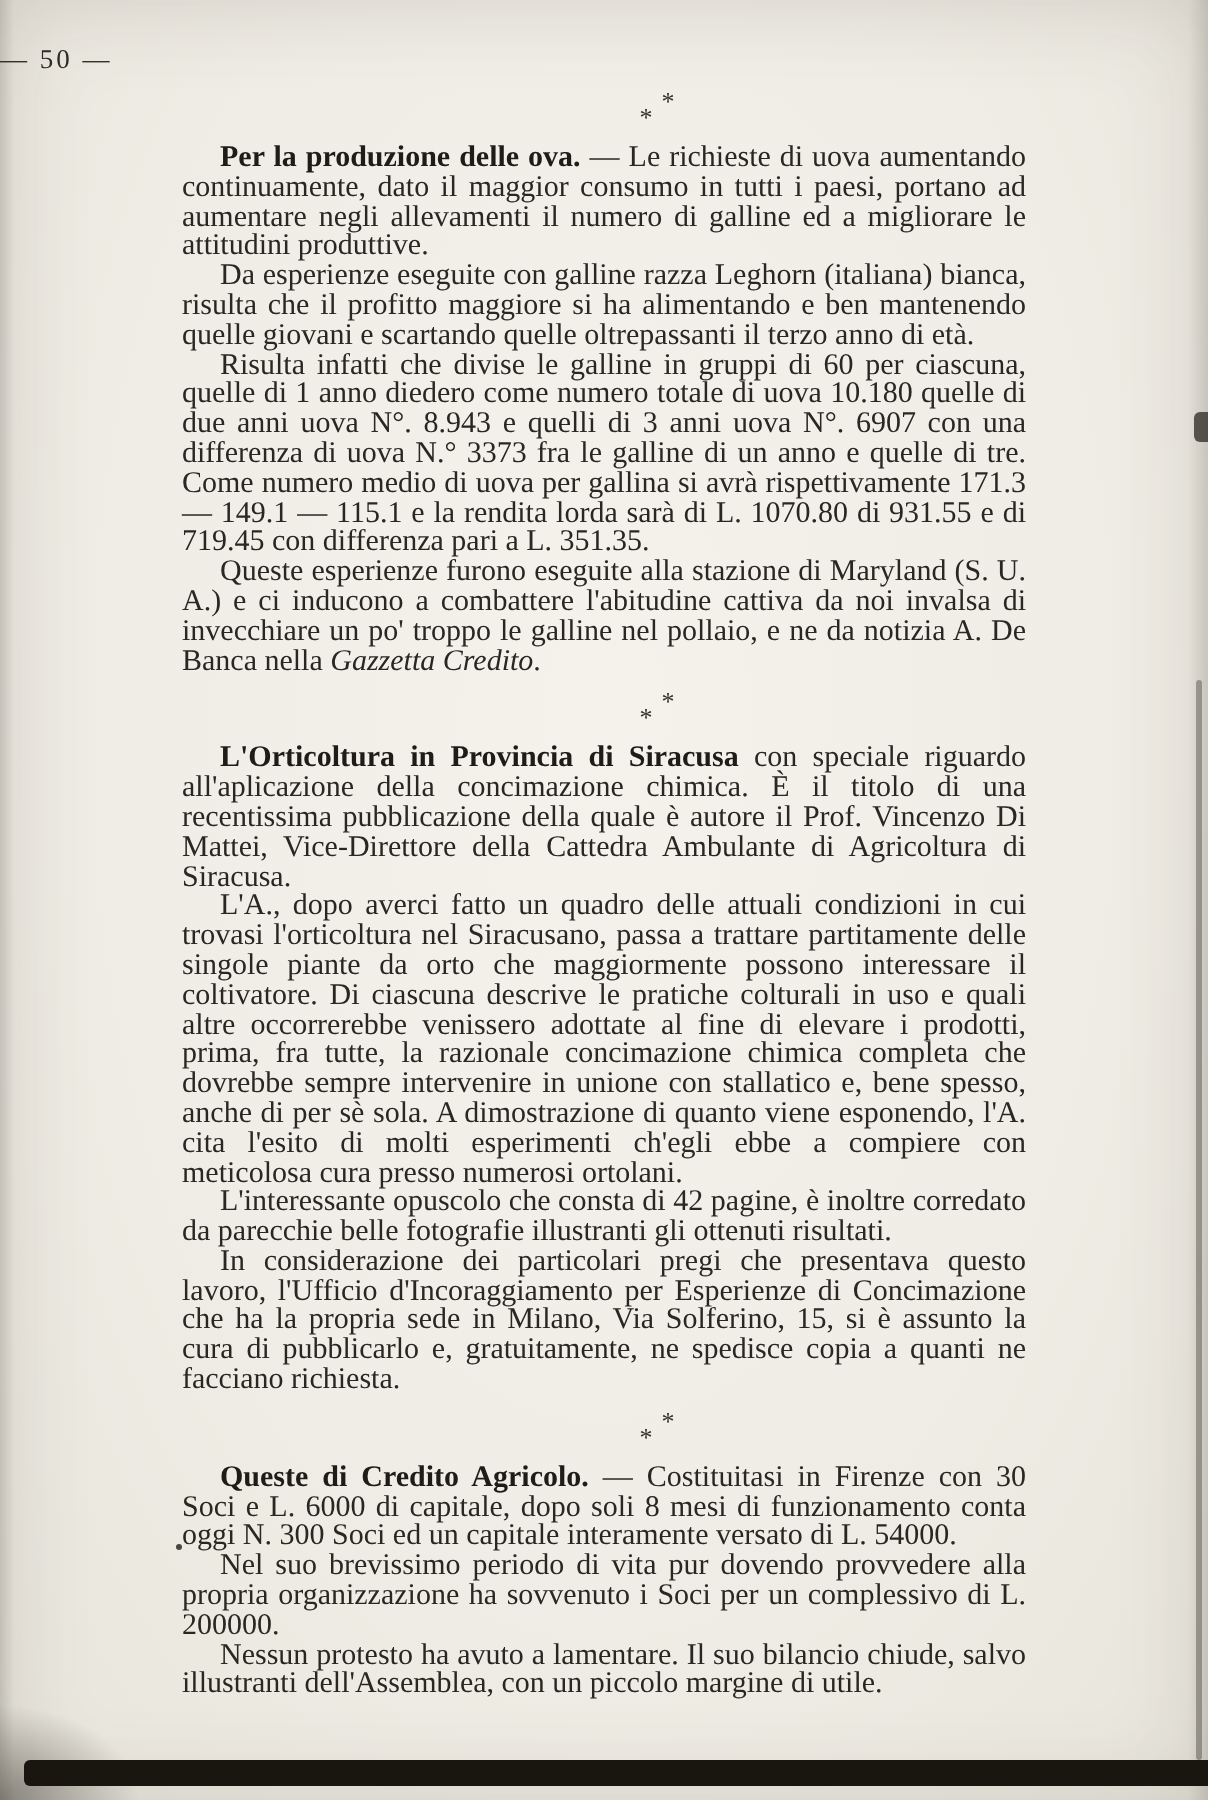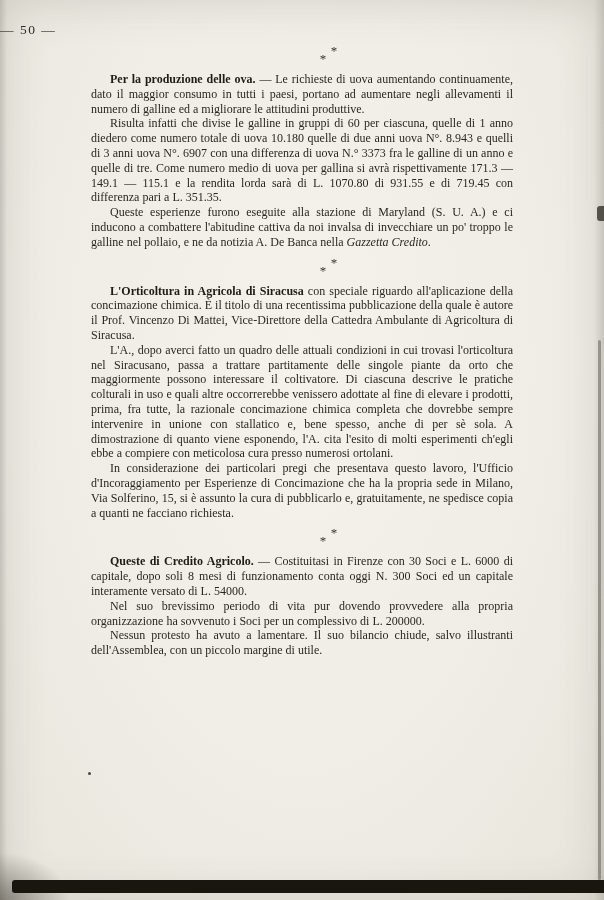--- a/index.html
+++ b/index.html
@@ -27,21 +27,21 @@
   .separator {
     text-align:center;
     margin:9px 0 9px 52px;
     font-size:13px;
     color:#33302a;
   }
   .separator .star { display:block; line-height:8px; }
   .separator .s1 { transform:translateX(6px); }
   .separator .s2 { transform:translateX(-5px); }
   .para {
-    font-size:12px;
+    font-size:15px;
     line-height:14.8px;
     text-align:justify;
     text-indent:19px;
     color:#2a2722;
     font-family:Liberation Serif, serif;
   }
   .sec-title { font-weight:bold; color:#1e1c17; }
   .it { font-style:italic; }
   
   .scan-left-shade { position:absolute; left:0; top:0; bottom:0; width:7px;
@@ -68,32 +68,34 @@
 
   <div class="content">
 
     <div class="separator">
       <span class="star s1">*</span>
       <span class="star s2">*</span>
     </div>
 
     <section>
       <p class="para"><b class="sec-title">Per la produzione delle ova.</b><span> — Le richieste di uova aumentando continuamente, dato il maggior consumo in tutti i paesi, portano ad aumentare negli allevamenti il numero di galline ed a migliorare le attitudini produttive.</span></p>
+      <p class="para">Da esperienze eseguite con galline razza Leghorn (italiana) bianca, risulta che il profitto maggiore si ha alimentando e ben mantenendo quelle giovani e scartando quelle oltrepassanti il terzo anno di età.</p>
       <p class="para">Risulta infatti che divise le galline in gruppi di 60 per ciascuna, quelle di 1 anno diedero come numero totale di uova 10.180 quelle di due anni uova N°. 8.943 e quelli di 3 anni uova N°. 6907 con una differenza di uova N.° 3373 fra le galline di un anno e quelle di tre. Come numero medio di uova per gallina si avrà rispettivamente 171.3 — 149.1 — 115.1 e la rendita lorda sarà di L. 1070.80 di 931.55 e di 719.45 con differenza pari a L. 351.35.</p>
       <p class="para"><span>Queste esperienze furono eseguite alla stazione di Maryland (S. U. A.) e ci inducono a combattere l'abitudine cattiva da noi invalsa di invecchiare un po' troppo le galline nel pollaio, e ne da notizia A. De Banca nella </span><i class="it">Gazzetta Credito</i><span>.</span></p>
     </section>
 
     <div class="separator">
       <span class="star s1">*</span>
       <span class="star s2">*</span>
     </div>
 
     <section>
-      <p class="para"><b class="sec-title">L'Orticoltura in Agricola di Siracusa</b><span> con speciale riguardo all'aplicazione della concimazione chimica. È il titolo di una recentissima pubblicazione della quale è autore il Prof. Vincenzo Di Mattei, Vice-Direttore della Cattedra Ambulante di Agricoltura di Siracusa.</span></p>
+      <p class="para"><b class="sec-title">L'Orticoltura in Provincia di Siracusa</b><span> con speciale riguardo all'aplicazione della concimazione chimica. È il titolo di una recentissima pubblicazione della quale è autore il Prof. Vincenzo Di Mattei, Vice-Direttore della Cattedra Ambulante di Agricoltura di Siracusa.</span></p>
       <p class="para">L'A., dopo averci fatto un quadro delle attuali condizioni in cui trovasi l'orticoltura nel Siracusano, passa a trattare partitamente delle singole piante da orto che maggiormente possono interessare il coltivatore. Di ciascuna descrive le pratiche colturali in uso e quali altre occorrerebbe venissero adottate al fine di elevare i prodotti, prima, fra tutte, la razionale concimazione chimica completa che dovrebbe sempre intervenire in unione con stallatico e, bene spesso, anche di per sè sola. A dimostrazione di quanto viene esponendo, l'A. cita l'esito di molti esperimenti ch'egli ebbe a compiere con meticolosa cura presso numerosi ortolani.</p>
+      <p class="para">L'interessante opuscolo che consta di 42 pagine, è inoltre corredato da parecchie belle fotografie illustranti gli ottenuti risultati.</p>
       <p class="para">In considerazione dei particolari pregi che presentava questo lavoro, l'Ufficio d'Incoraggiamento per Esperienze di Concimazione che ha la propria sede in Milano, Via Solferino, 15, si è assunto la cura di pubblicarlo e, gratuitamente, ne spedisce copia a quanti ne facciano richiesta.</p>
     </section>
 
     <div class="separator">
       <span class="star s1">*</span>
       <span class="star s2">*</span>
     </div>
 
     <section>
       <p class="para"><b class="sec-title">Queste di Credito Agricolo.</b><span> — Costituitasi in Firenze con 30 Soci e L. 6000 di capitale, dopo soli 8 mesi di funzionamento conta oggi N. 300 Soci ed un capitale interamente versato di L. 54000.</span></p>

